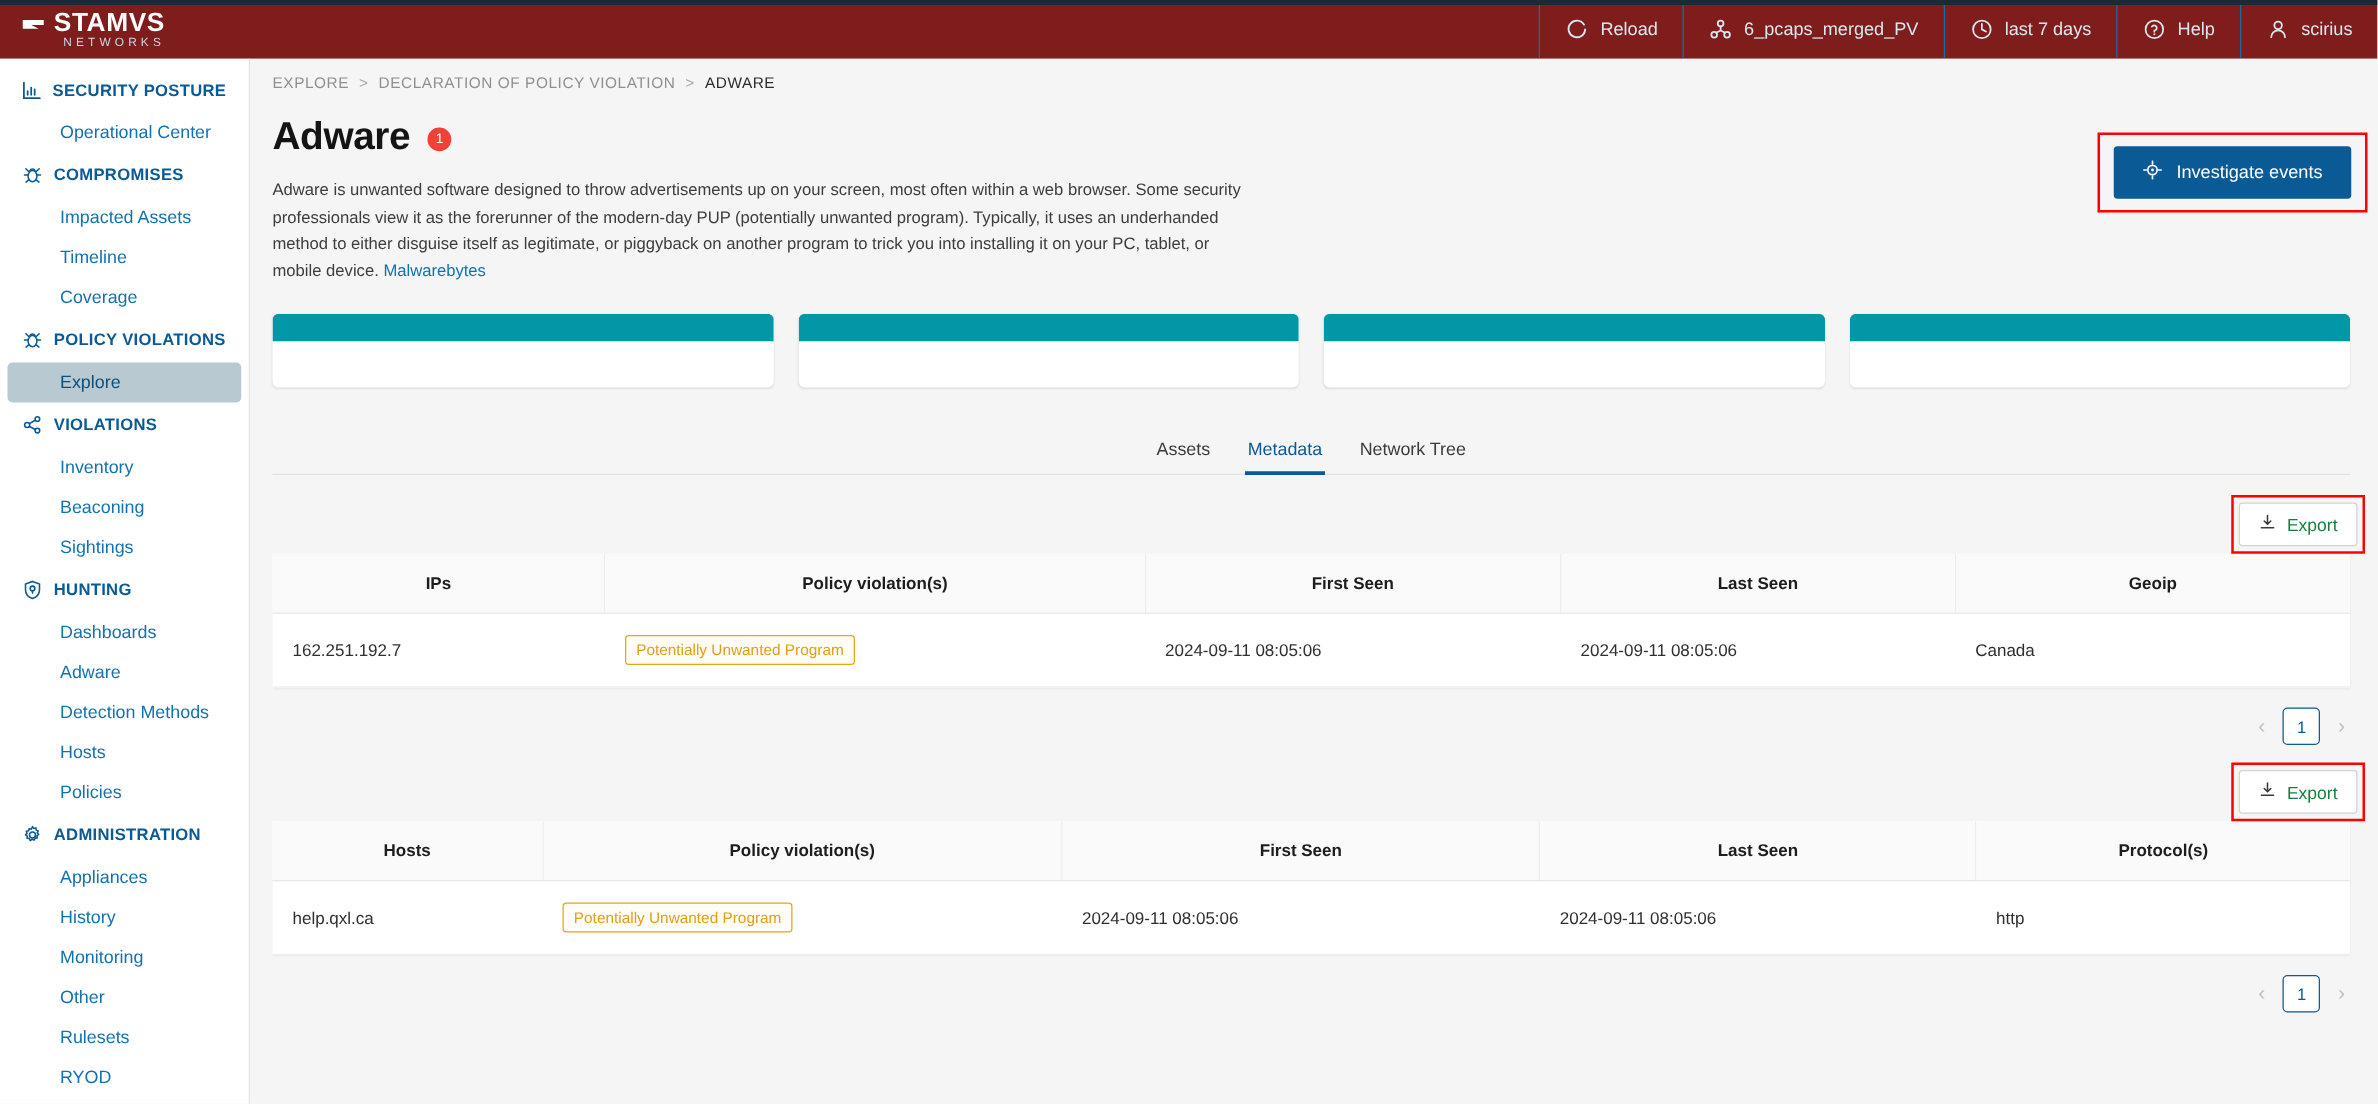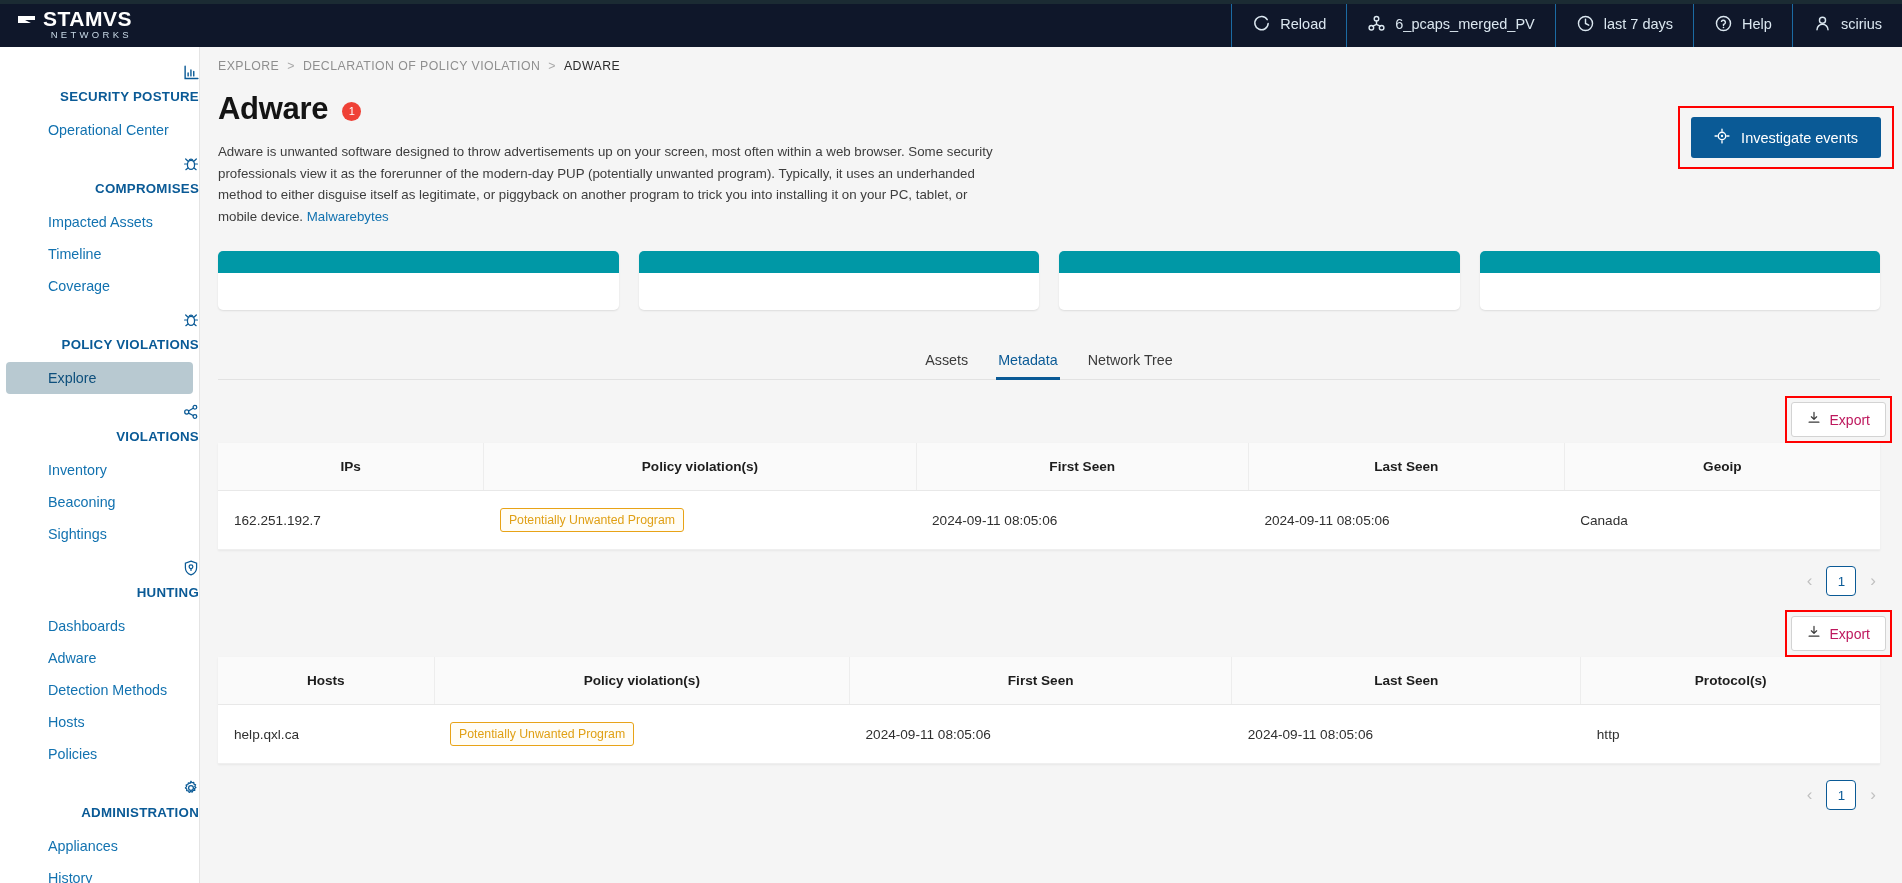--- a/index.html
+++ b/index.html
@@ -8,21 +8,21 @@
     width: 1902px; height: 883px;
     font-family: "Liberation Sans", sans-serif;
     background: #f5f5f5;
     overflow: hidden;
   }
   #app { position: relative; width: 1902px; height: 883px; }
 
   
   .topbar {
     position: absolute; top: 0; left: 0; width: 1902px; height: 47px;
-    background: #0f172a; display: flex; align-items: stretch;
+    background: #7f1d1d; display: flex; align-items: stretch;
   }
   .topbar::before {
     content: ""; position: absolute; top: 0; left: 0; width: 100%; height: 4px;
     background: #1b2b33;
   }
   .brand {
     width: 200px; display: flex; align-items: center; padding-left: 18px; gap: 6px;
   }
   .brand-mark {
     display: inline-block; width: 19px; height: 17px; position: relative;
@@ -46,25 +46,24 @@
   .tb-item:last-child { border-right: none; }
   .tb-item svg { display: block; }
 
   
   .sidebar {
     position: absolute; top: 47px; left: 0; width: 200px; height: 836px;
     background: #ffffff; border-right: 1px solid #e4e4e4;
     padding-top: 8px; overflow: hidden;
   }
   .nav-group {
-    display: flex; align-items: flex-end; gap: 9px;
+    display: flex; align-items: flex-start; gap: 9px;
     padding: 10px 0 10px 18px;
     color: #0a5a96; font-size: 13.3px; font-weight: 700; letter-spacing: .25px;
     cursor: pointer;
-    flex-direction: column;
   }
   .nav-group svg { display:block; flex: none; }
   .nav-item {
     display: block; padding: 8px 0 8px 42px;
     color: #1272b0; font-size: 14.3px; cursor: pointer;
     border-radius: 4px; margin: 0 6px;
   }
   .nav-item.active { background: #b8c9d1; color: #0d4f7c; }
 
   
@@ -138,21 +137,21 @@
     cursor: pointer; border-bottom: 3px solid transparent; margin-bottom: -1px;
   }
   .tab.active { color: #0a5a96; border-bottom-color: #0a5a96; }
 
   
   .export-row { display: flex; justify-content: flex-end; padding: 0 10px 0 0; }
   .export-wrap { border: 2px solid #ff0000; padding: 4px; }
   .export-btn {
     display: flex; align-items: center; gap: 9px;
     background: #fff; border: 1px solid #d3d3d3; border-radius: 3px;
-    font-size: 14px; font-family: inherit; color: #be185d;
+    font-size: 14px; font-family: inherit; color: #15803d;
     padding: 8px 15px; cursor: pointer;
   }
 
   
   .table-block { padding: 0 22px 0 18px; }
   table.dt {
     width: 100%; border-collapse: collapse; background: #fff;
     box-shadow: 0 1px 2px rgba(0,0,0,.06);
   }
   table.dt thead th {

